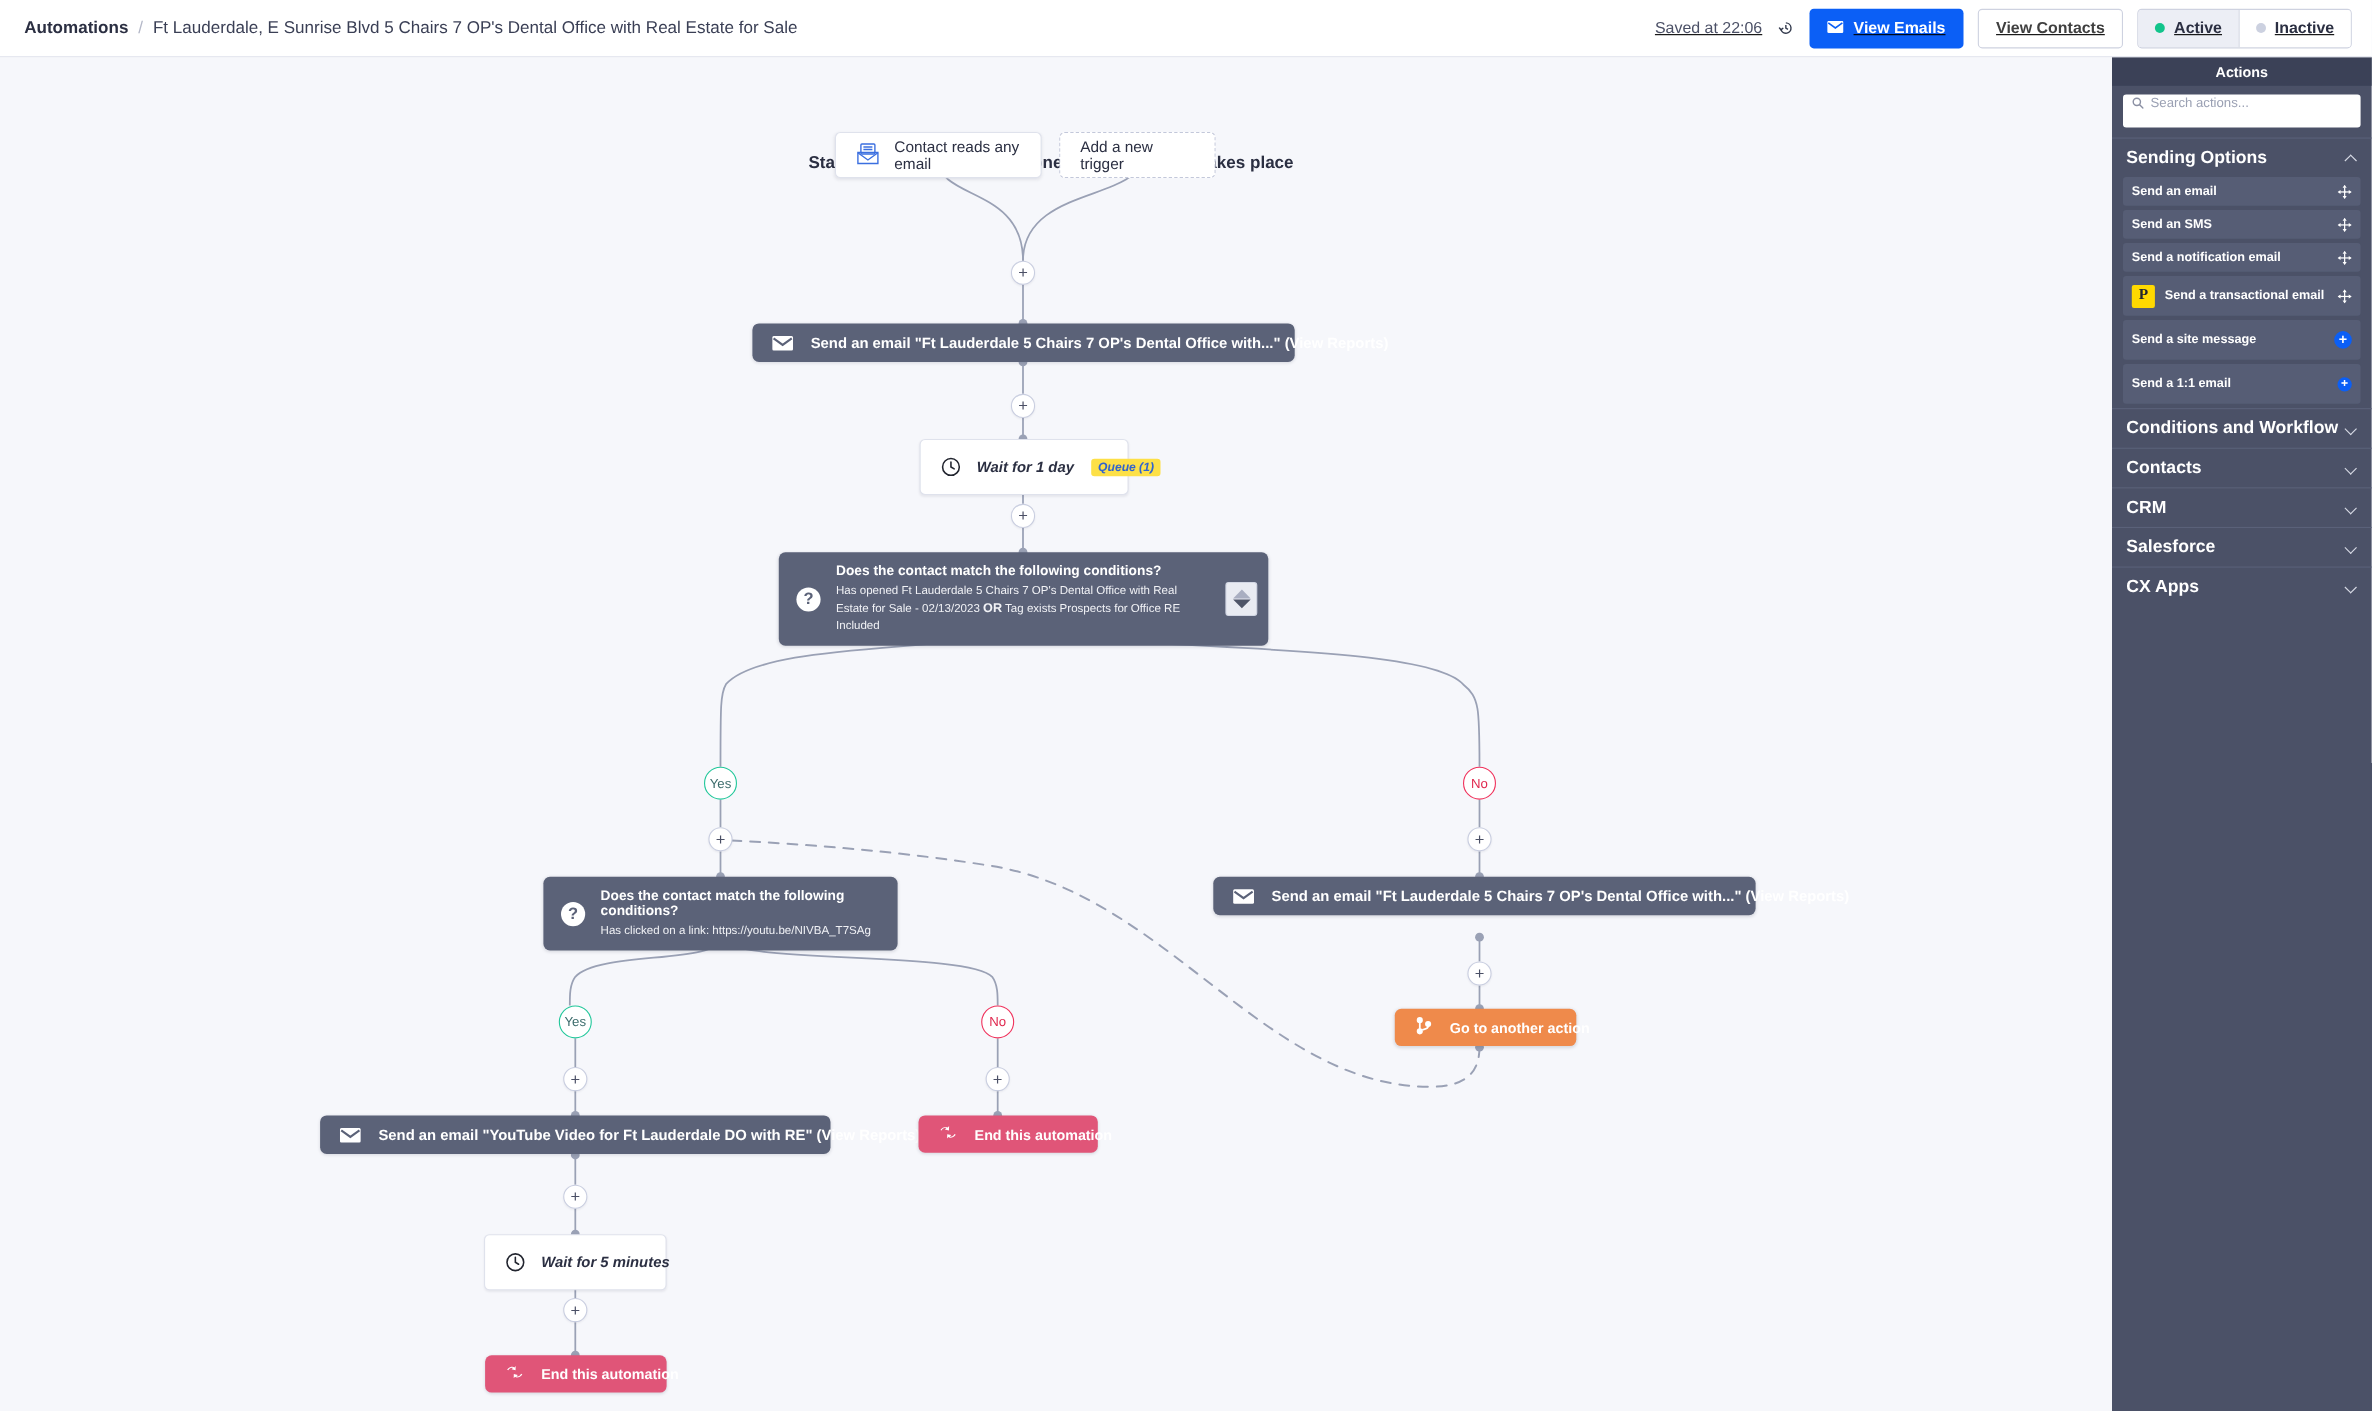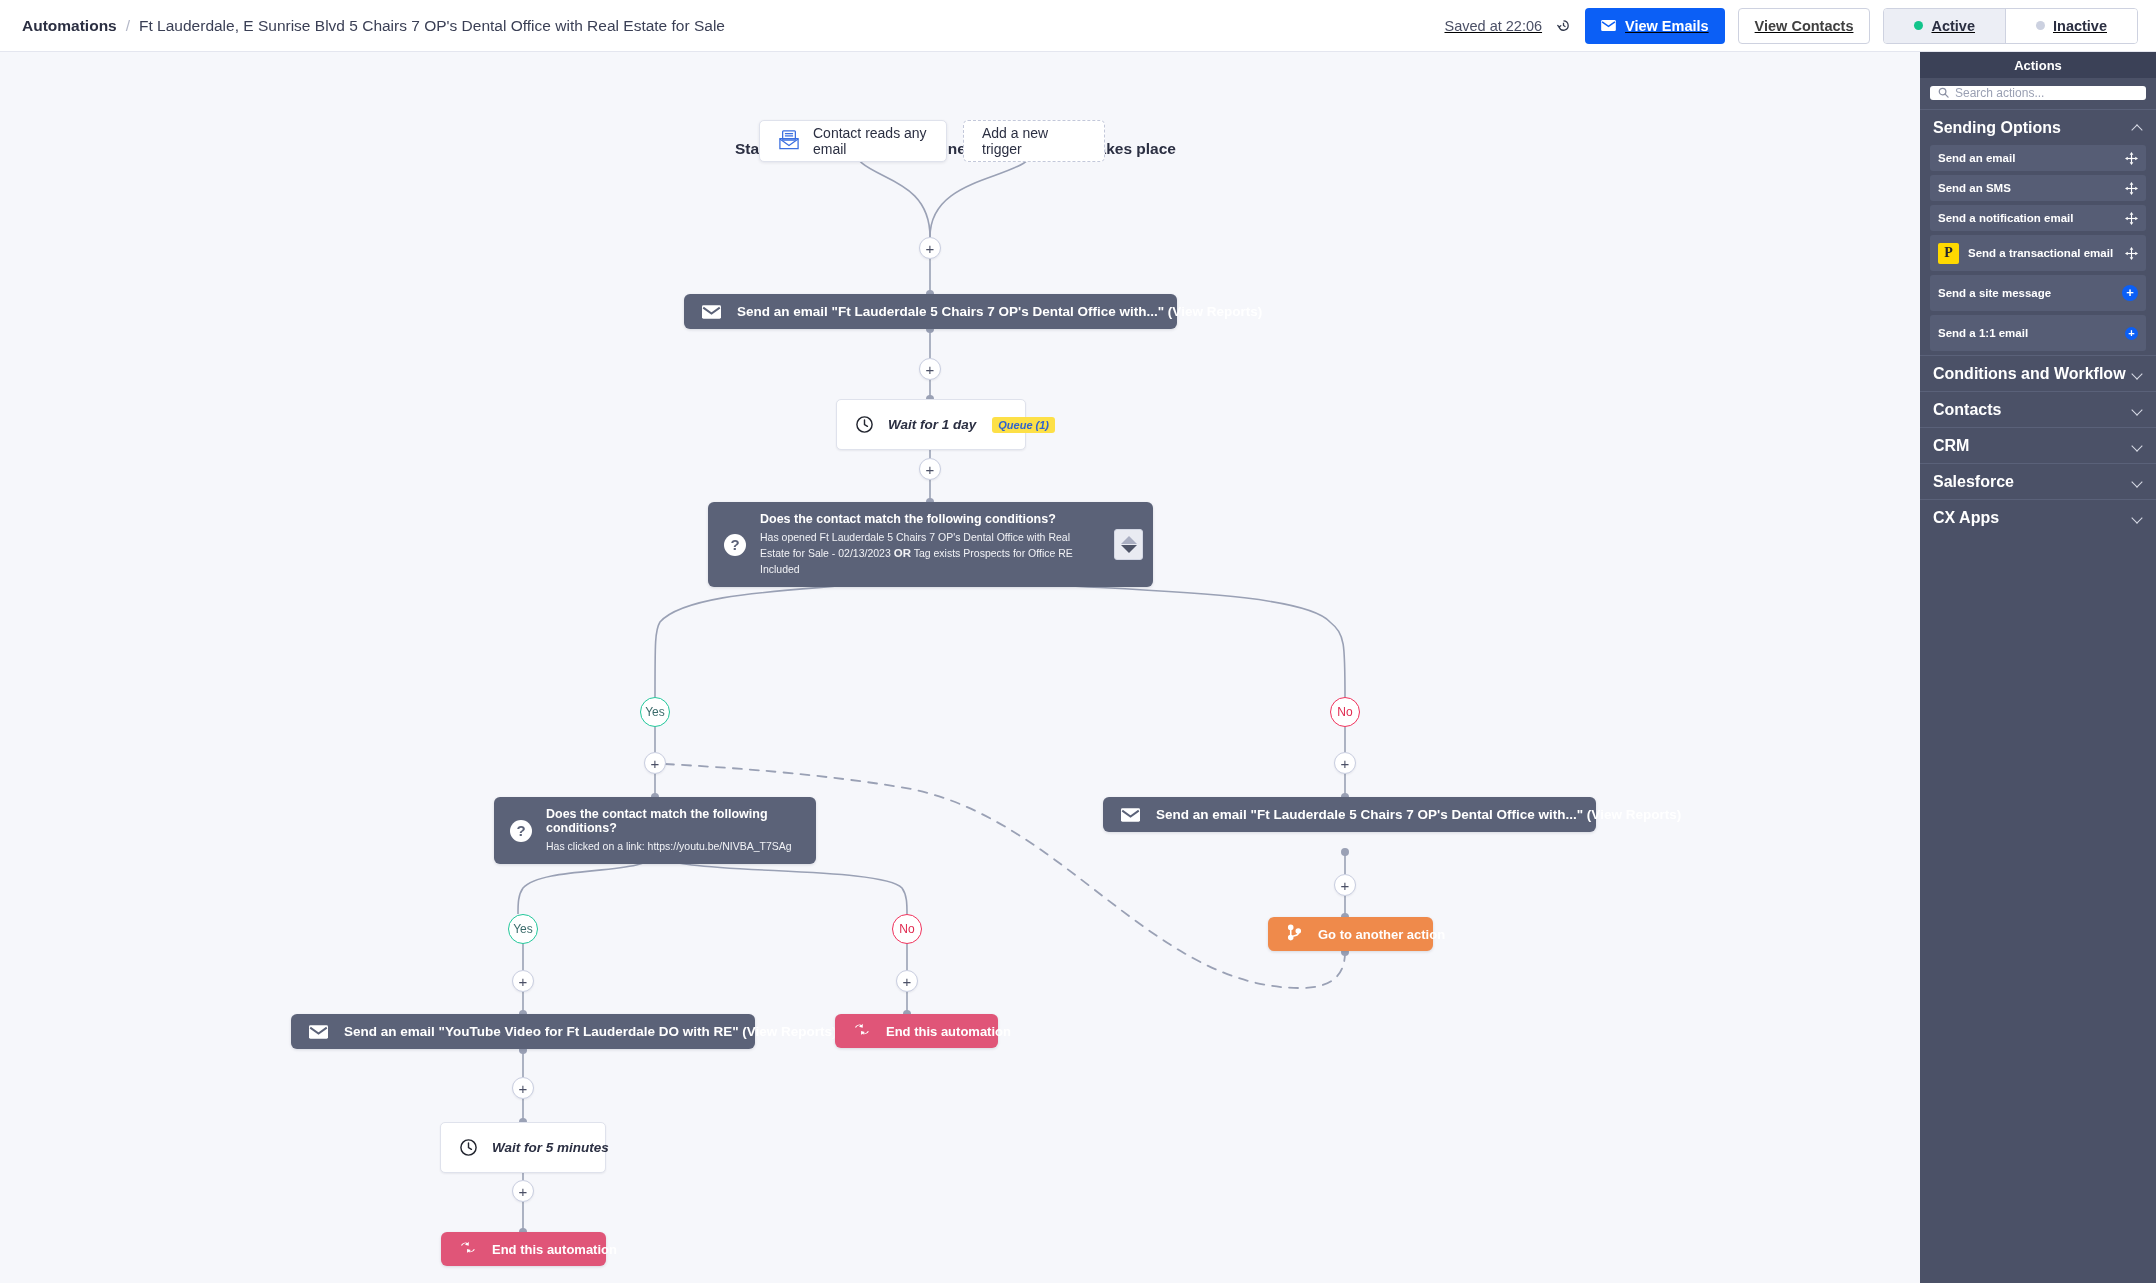--- a/index.html
+++ b/index.html
@@ -36,21 +36,21 @@
     display: flex; align-items: center; justify-content: center;
     font-size: 14.5px; font-weight: bold;
     padding: 0 16px; cursor: pointer; white-space: nowrap;
   }
   .btn-primary { background: #0b5ff6; color: #fff; gap: 9px; }
   .btn-ghost { background: #fff; color: #404040; border: 1px solid #ced2e0; }
 
   .toggle-group { display: flex; height: 36px; border: 1px solid #ced2e0; border-radius: 4px; overflow: hidden; }
   .toggle-seg {
     display: flex; align-items: center; gap: 8px;
-    padding: 0 30px; font-size: 14.5px; font-weight: bold; color: #2b2f42;
+    padding: 0 15px; font-size: 14.5px; font-weight: bold; color: #2b2f42;
     cursor: pointer; background: #fff;
   }
   .toggle-seg.on { background: #eceef5; }
   .toggle-seg + .toggle-seg { border-left: 1px solid #ced2e0; }
   .dot { width: 9px; height: 9px; border-radius: 50%; display: inline-block; }
   .dot.green { background: #12c48b; }
   .dot.grey { background: #ccd1e0; }
 
   
   .panel {
@@ -59,22 +59,22 @@
     background: #4b5167;
     z-index: 30;
   }
   .panel-title {
     height: 26px; background: #3b4157; color: #ffffff;
     font-size: 13px; font-weight: bold;
     display: flex; align-items: center; justify-content: center;
   }
   .panel-search-wrap { padding: 8px 10px 9px 10px; }
   .panel-search {
-    height: 14px; background: #fff; border-radius: 3px;
-    display: flex; align-items: center; gap: 6px; padding: 0 8px;
+    height: 30px; background: #fff; border-radius: 3px;
+    display: flex; align-items: flex-start; gap: 6px; padding: 0 8px;
   }
   .panel-search input {
     border: none; outline: none; font-size: 12px; color: #6d7286;
     font-family: "Liberation Sans", sans-serif; width: 100%; background: transparent;
   }
   .panel-search input::placeholder { color: #9aa0b3; }
 
   .group-head {
     height: 36px; padding: 0 13px;
     display: flex; align-items: center; justify-content: space-between;

